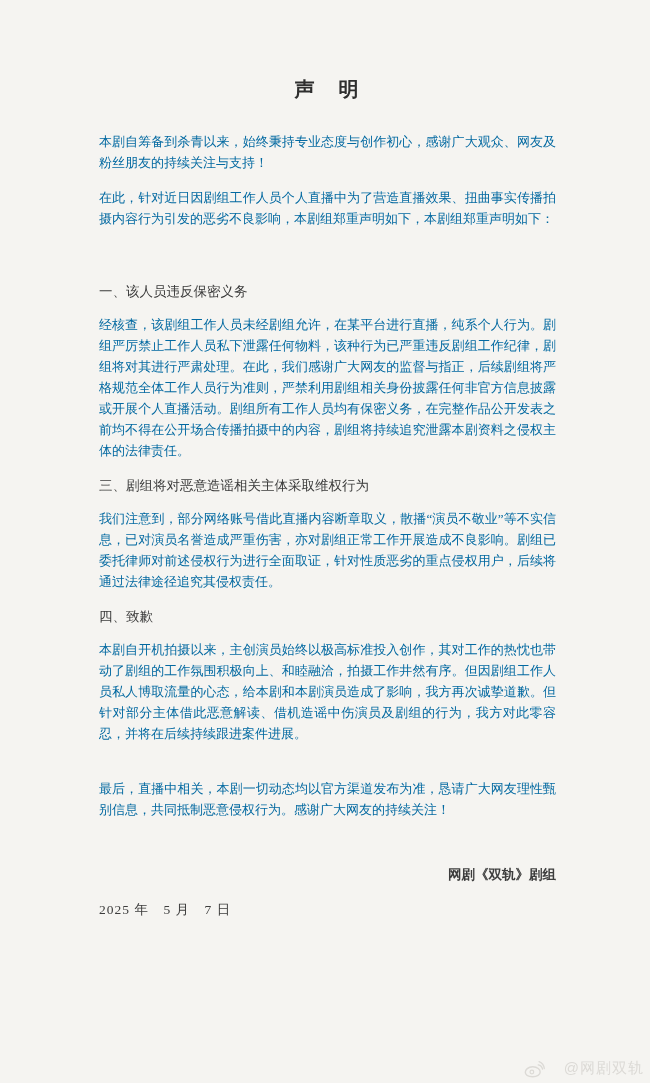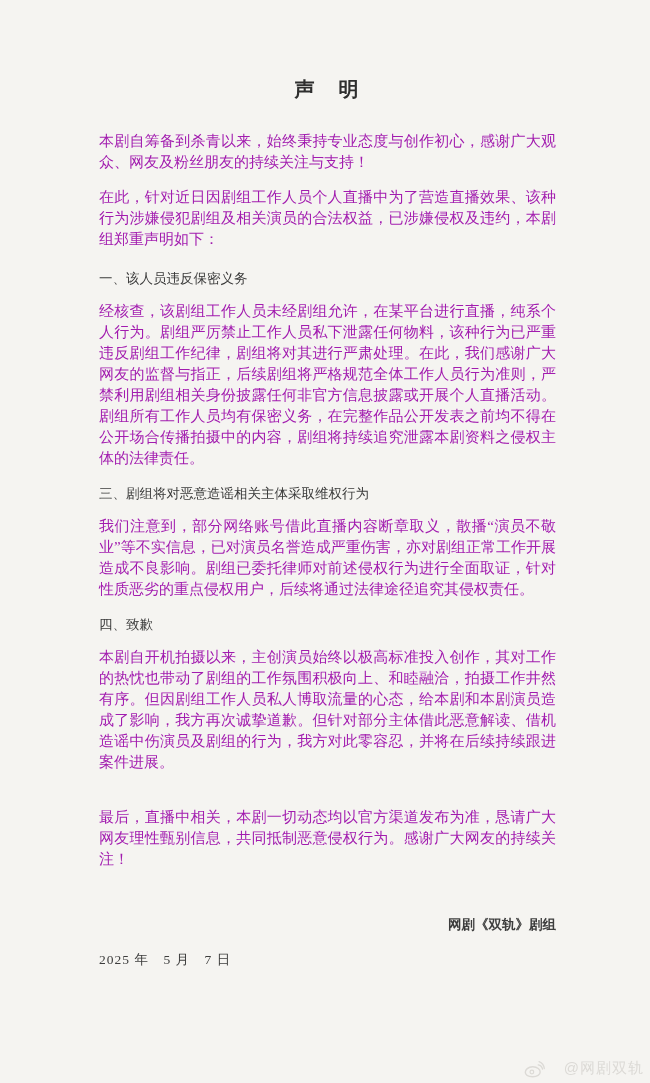--- a/index.html
+++ b/index.html
@@ -23,35 +23,35 @@
   }
   .doc-title {
     font-size: 20px;
     font-weight: bold;
     text-align: center;
     color: #2e2e2e;
     letter-spacing: 2px;
     margin: 0 0 28px 0;
   }
   .para {
-    font-size: 15px;
+    font-size: 13px;
     line-height: 21px;
     text-align: justify;
     margin: 0 0 14px 0;
-    color: #a21caf;
+    color: #0369a1;
   }
   .section-heading {
     font-size: 13.5px;
     line-height: 21px;
     font-weight: 400;
     margin: 8px 0 12px 0;
     color: #3a3a3a;
   }
   .gap-top {
-    margin-top: 18px;
+    margin-top: 52px;
   }
   .closing {
     margin-top: 34px;
   }
   .signature {
     font-size: 13.5px;
     line-height: 21px;
     text-align: right;
     margin-top: 44px;
     color: #3d3d3d;
@@ -83,21 +83,21 @@
   }
 </style>
 </head>
 <body>
 
 <div class="page">
 
   <h1 class="doc-title">声　明</h1>
 
   <p class="para">本剧自筹备到杀青以来，始终秉持专业态度与创作初心，感谢广大观众、网友及粉丝朋友的持续关注与支持！</p>
-  <p class="para">在此，针对近日因剧组工作人员个人直播中为了营造直播效果、该种行为涉嫌侵犯剧组及相关演员的合法权益，已涉嫌侵权及违约，本剧组郑重声明如下：</p>
+  <p class="para">在此，针对近日因剧组工作人员个人直播中为了营造直播效果、扭曲事实传播拍摄内容行为引发的恶劣不良影响，本剧组郑重声明如下，本剧组郑重声明如下：</p>
 
   <div>
     <h2 class="section-heading gap-top">一、该人员违反保密义务</h2>
     <p class="para">经核查，该剧组工作人员未经剧组允许，在某平台进行直播，纯系个人行为。剧组严厉禁止工作人员私下泄露任何物料，该种行为已严重违反剧组工作纪律，剧组将对其进行严肃处理。在此，我们感谢广大网友的监督与指正，后续剧组将严格规范全体工作人员行为准则，严禁利用剧组相关身份披露任何非官方信息披露或开展个人直播活动。剧组所有工作人员均有保密义务，在完整作品公开发表之前均不得在公开场合传播拍摄中的内容，剧组将持续追究泄露本剧资料之侵权主体的法律责任。</p>
   </div>
 
 
   <div>
     <h2 class="section-heading">三、剧组将对恶意造谣相关主体采取维权行为</h2>
     <p class="para">我们注意到，部分网络账号借此直播内容断章取义，散播“演员不敬业”等不实信息，已对演员名誉造成严重伤害，亦对剧组正常工作开展造成不良影响。剧组已委托律师对前述侵权行为进行全面取证，针对性质恶劣的重点侵权用户，后续将通过法律途径追究其侵权责任。</p>

